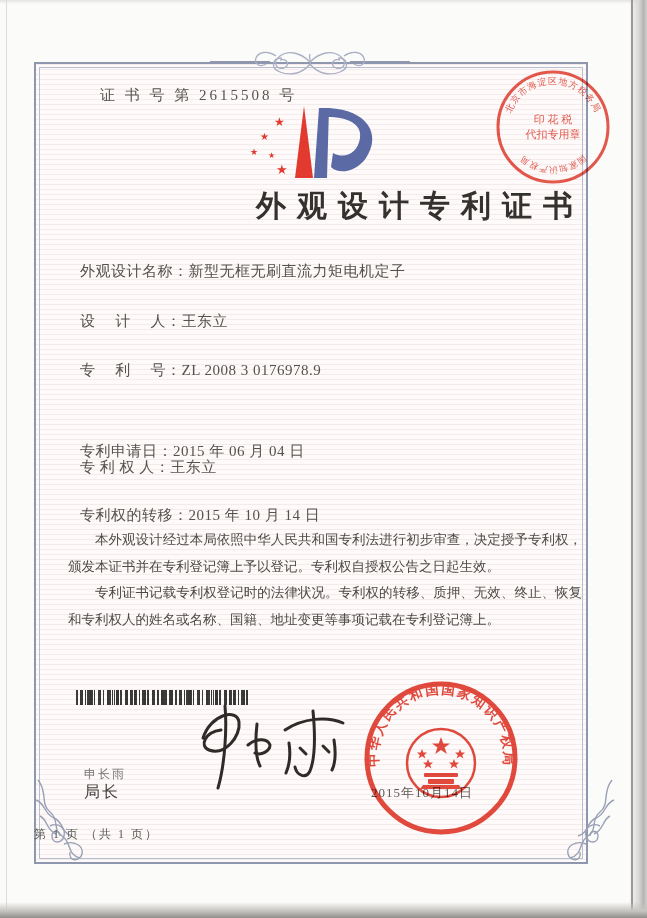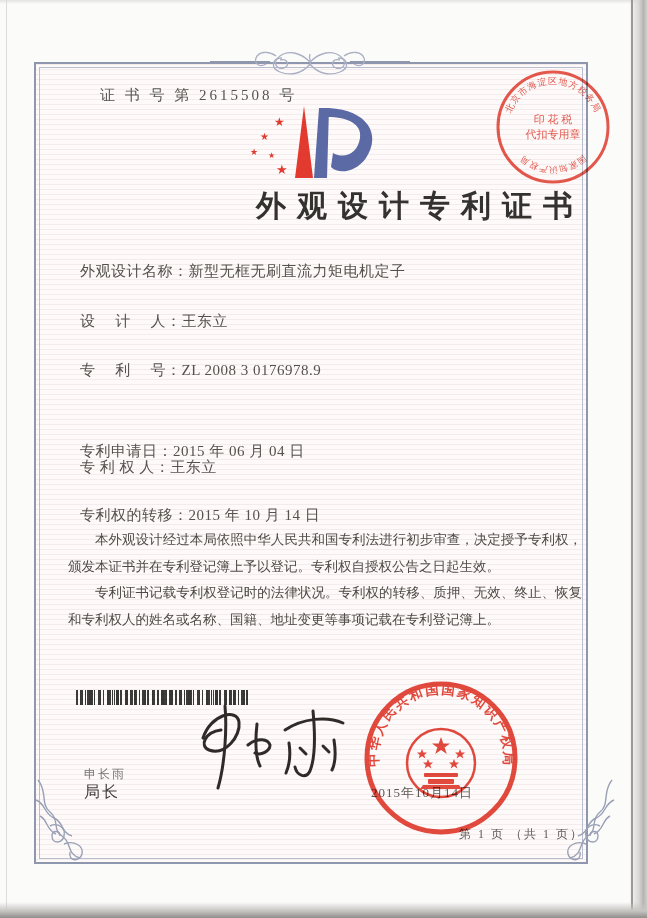--- a/index.html
+++ b/index.html
@@ -49,21 +49,21 @@
     background:
       repeating-linear-gradient(90deg,#222 0 2px,transparent 2px 5px,#222 5px 6px,transparent 6px 11px),
       repeating-linear-gradient(90deg,#1b1b1b 0 1px,transparent 1px 4px,#1b1b1b 4px 7px,transparent 7px 9px);
     opacity:.88;}
   .director-title{position:absolute;left:84px;top:734px;font-size:16px;letter-spacing:2px;color:#403e3a;
     font-family:Liberation Serif, serif;margin-top:48px;}
   .director-name{position:absolute;left:84px;top:766px;font-size:12px;letter-spacing:2px;color:#737373;
     font-family:"Liberation Sans","DejaVu Sans",sans-serif;}
   .signature{position:absolute;left:185px;top:698px;width:170px;height:100px;}
 
-  .footer{position:absolute;left:34px;top:826px;width:550px;text-align:right;
+  .footer{position:absolute;left:34px;top:826px;width:550px;text-align:left;
     font-size:12px;letter-spacing:2px;color:#5a5954;}
 
   
   .seal{position:absolute;mix-blend-mode:multiply;}
   .tax-seal{left:494px;top:68px;width:118px;height:118px;opacity:.85;}
   .office-seal{left:362px;top:679px;width:158px;height:158px;opacity:.92;}
   .grant-date{position:absolute;left:371px;top:784px;font-size:13px;letter-spacing:1px;
     color:#5c5a55;z-index:1;}
   .seal{z-index:2;}
 

